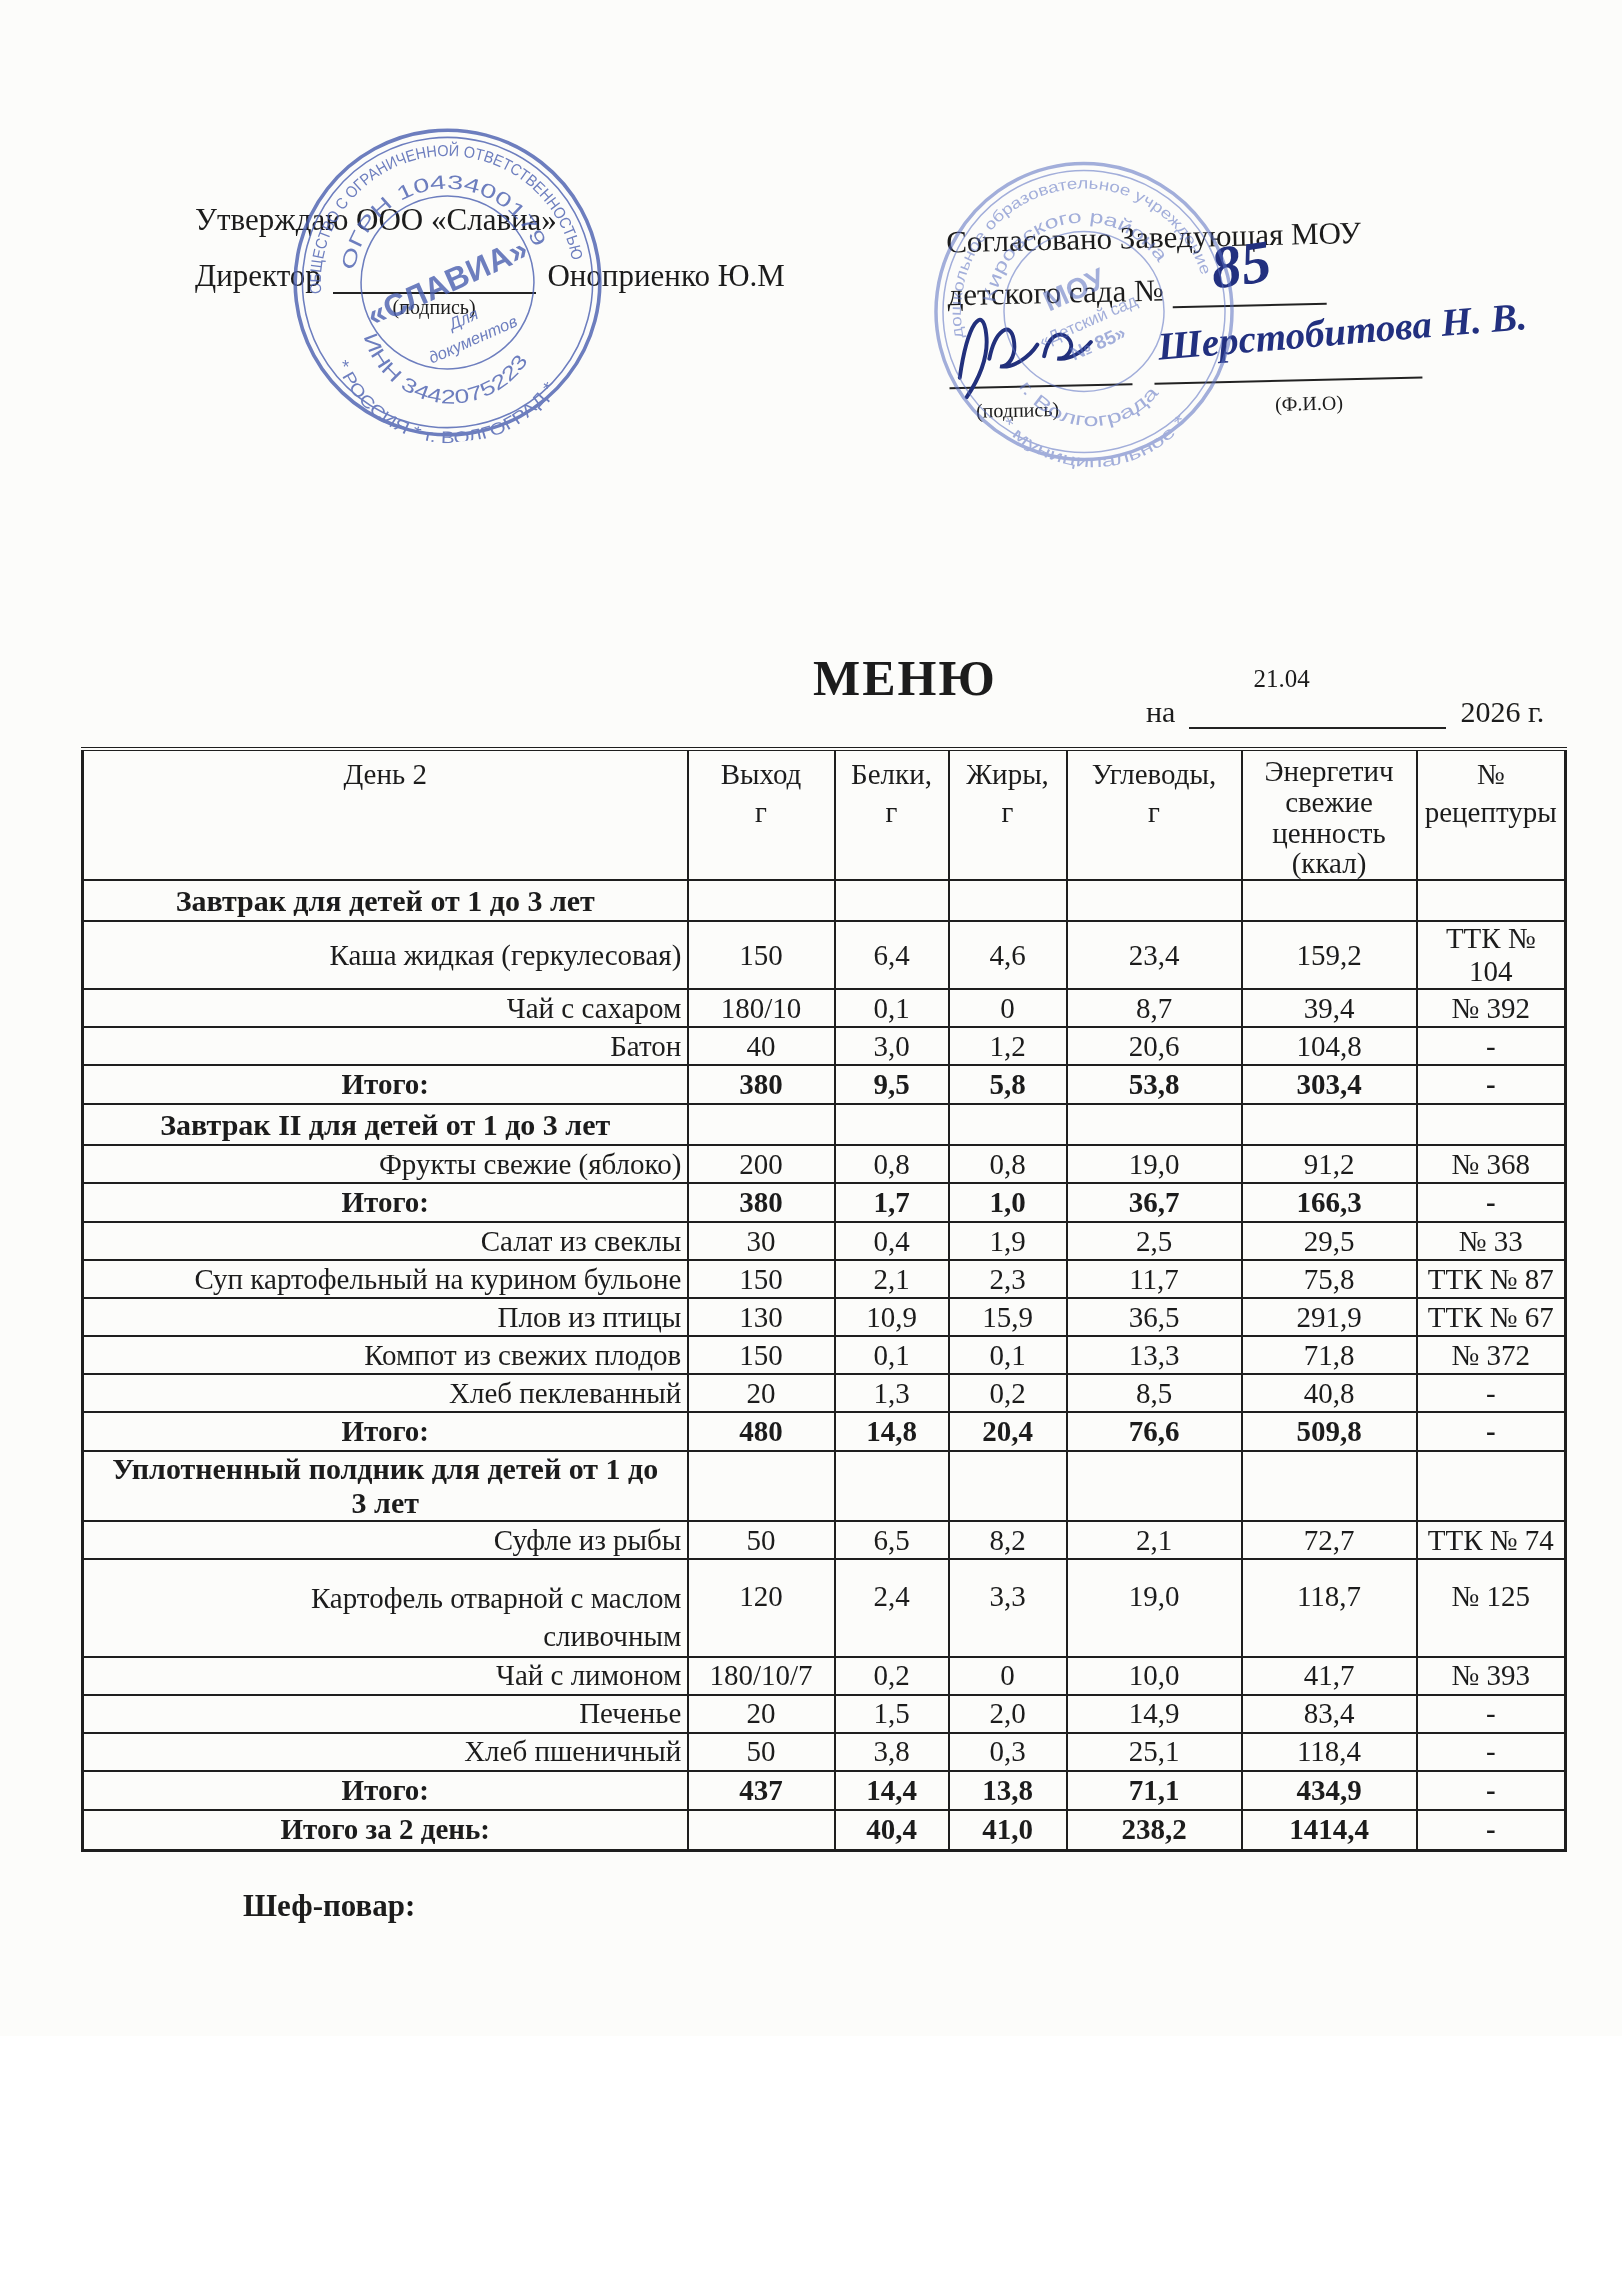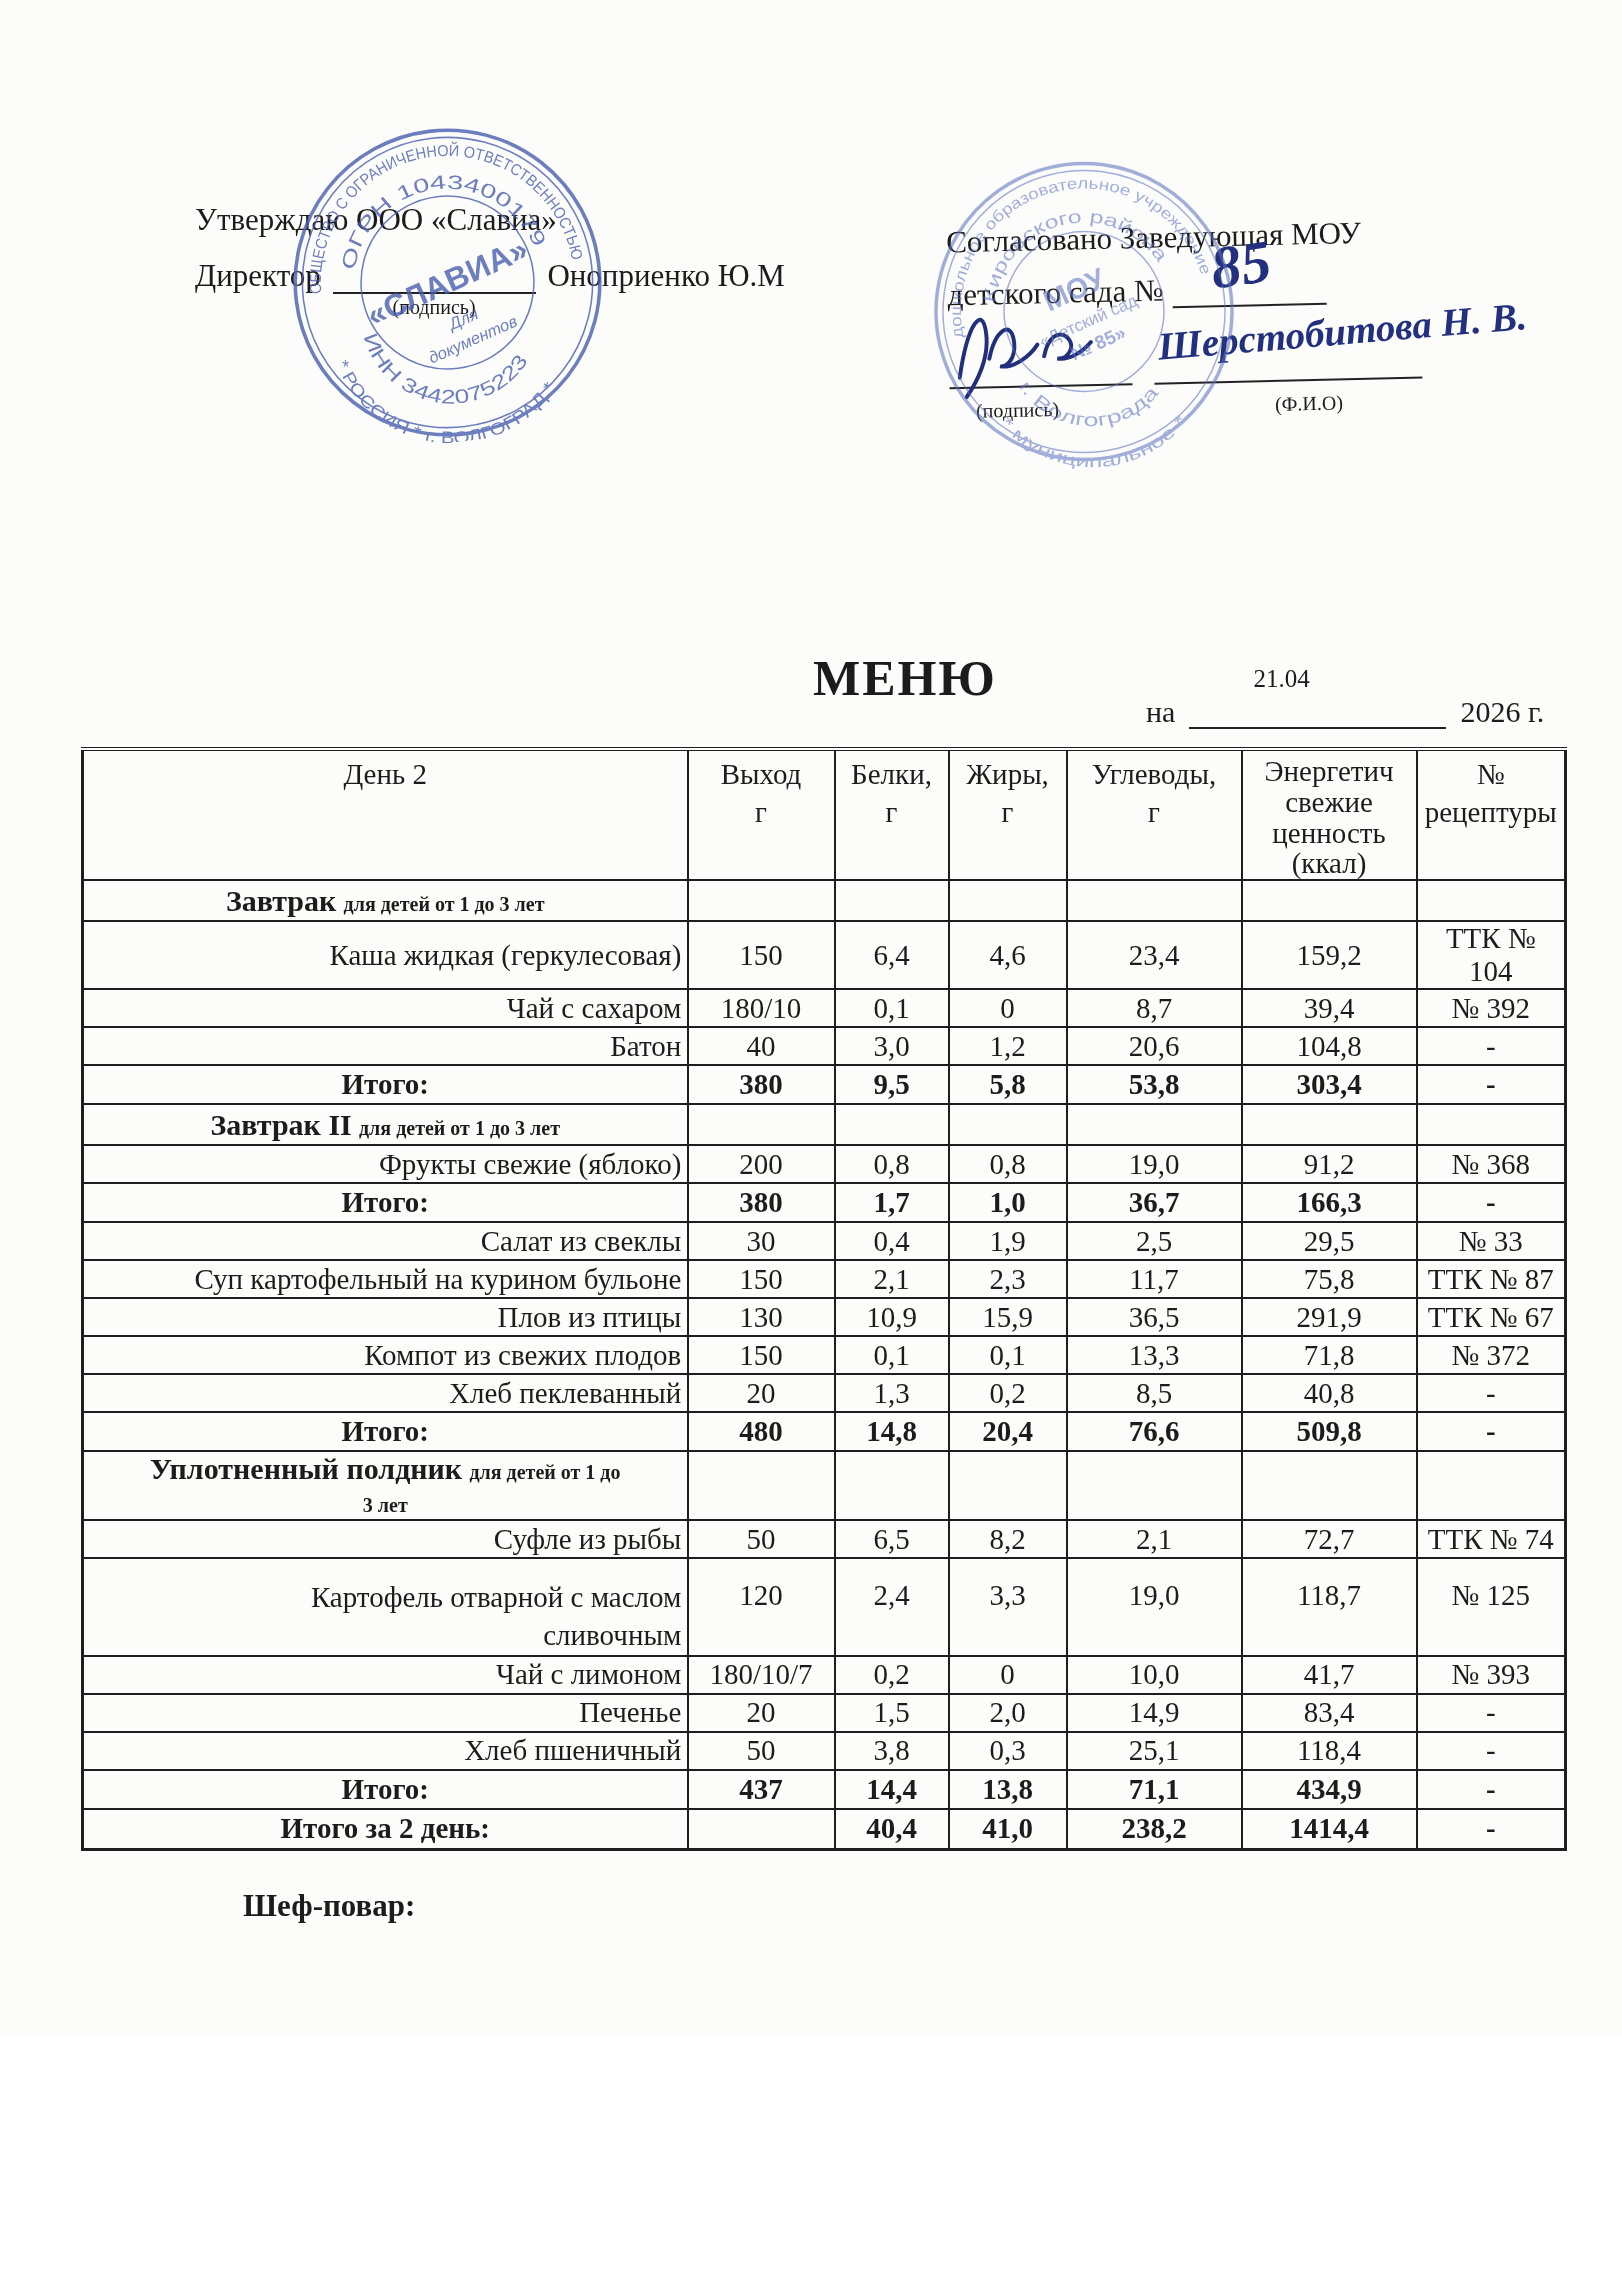--- a/index.html
+++ b/index.html
@@ -41,21 +41,21 @@
   .menu-table{border:3.3px solid #1e1e1e;}
   .menu-table thead th{border-top:4.6px double #1e1e1e; font-weight:normal; vertical-align:top; padding-top:5.2px; line-height:1.3; font-size:29px;}
   .th-energy{line-height:1.06 !important;}
   .hl{display:block; text-align:center;}
   tr.h-row{height:124px;}
   tr.r-sec{height:41px;} tr.r-sec.tall{height:65px;}
   tr.r-dish{height:38px;} tr.r-dish.tall{height:76px;}
   tr.r-tot{height:39px;} tr.r-grand{height:41px;}
   .cell-name{text-align:right; padding-left:9.2px; white-space:pre-line;}
   .r-sec .cell-name{text-align:center; font-weight:bold;}
-  .sec-big{font-size:30px;} .sec-small{font-size:20px;}
+  .sec-big{font-size:30px;} .sec-small{font-size:30px;}
   .r-tot td,.r-grand td{font-weight:bold;}
   .r-tot .cell-name,.r-grand .cell-name{text-align:center;}
   .num{text-align:center;}
   .r-dish td{vertical-align:middle;}
   .r-dish.tall td{vertical-align:top; padding-top:20px;}
   .r-dish.tall .cell-name{line-height:1.3;}
   .chef{position:absolute; left:243px; top:1888px; font-size:31px; font-weight:bold;}
 </style>
 </head>
 <body>

